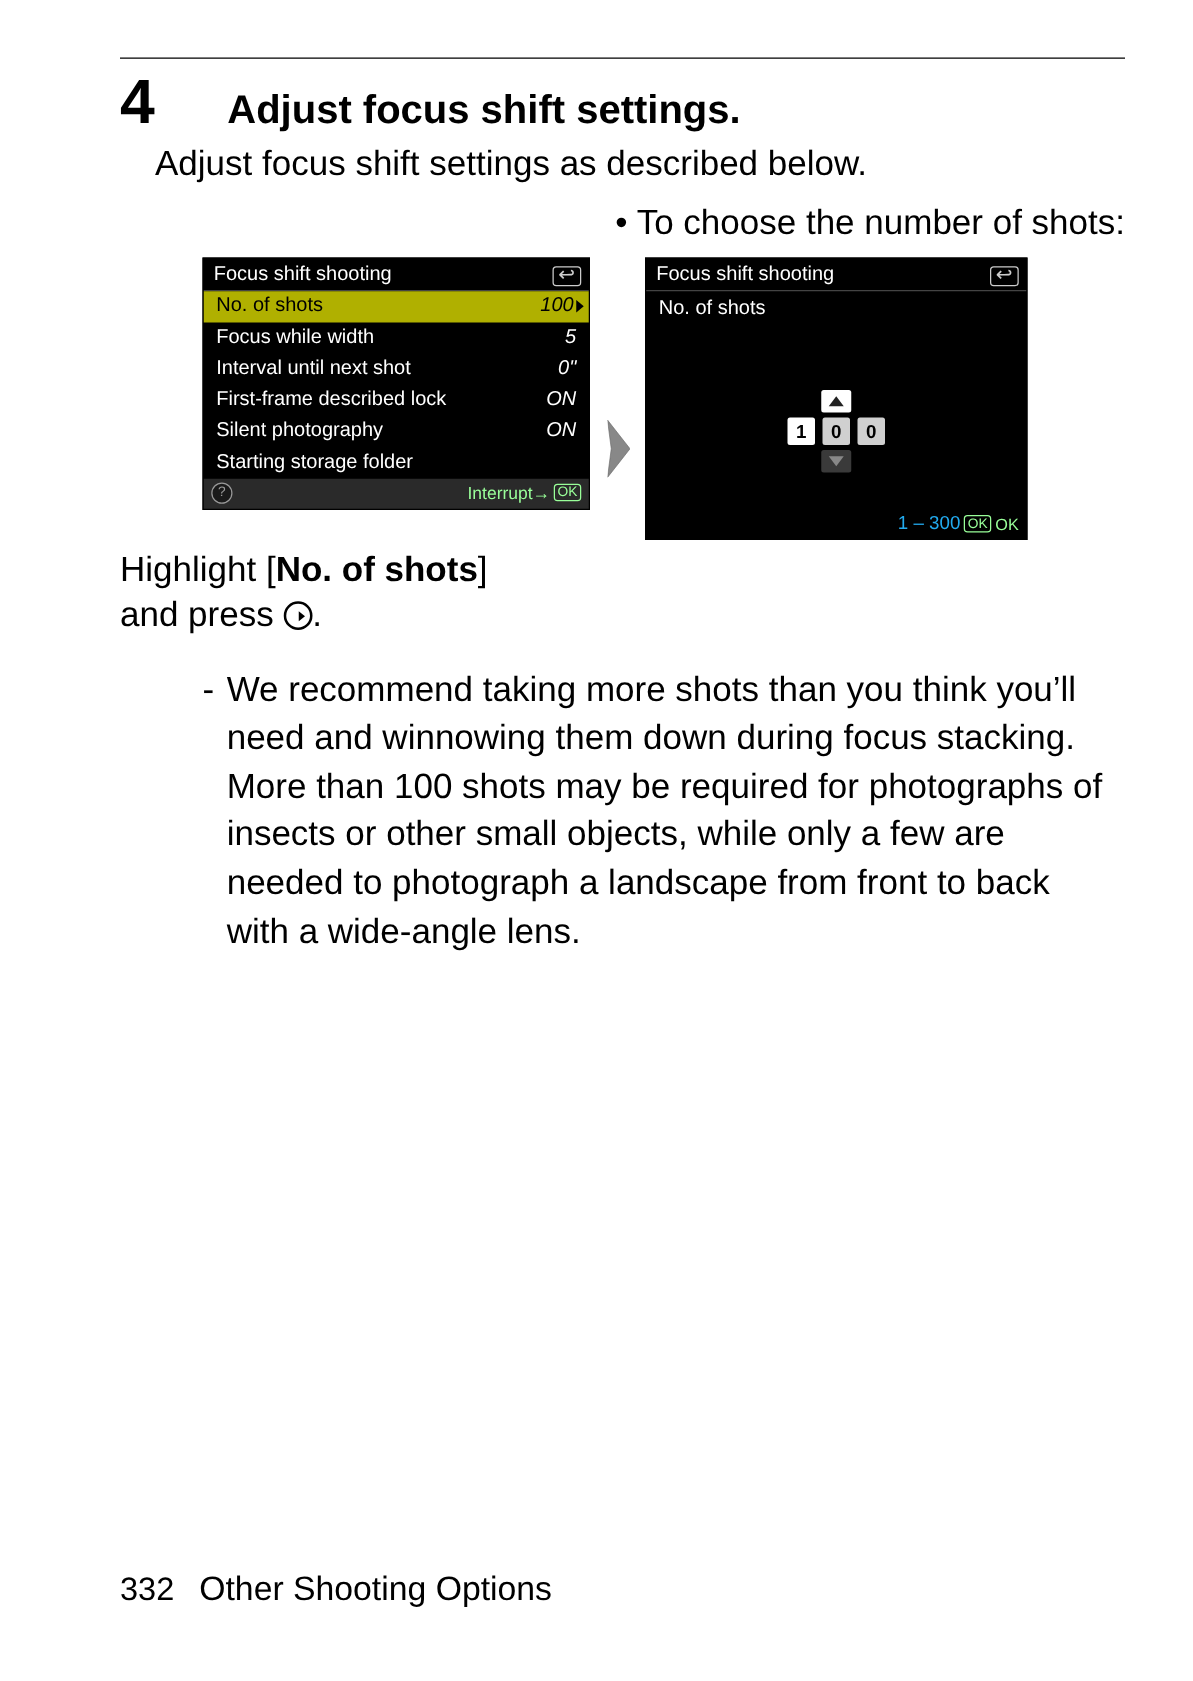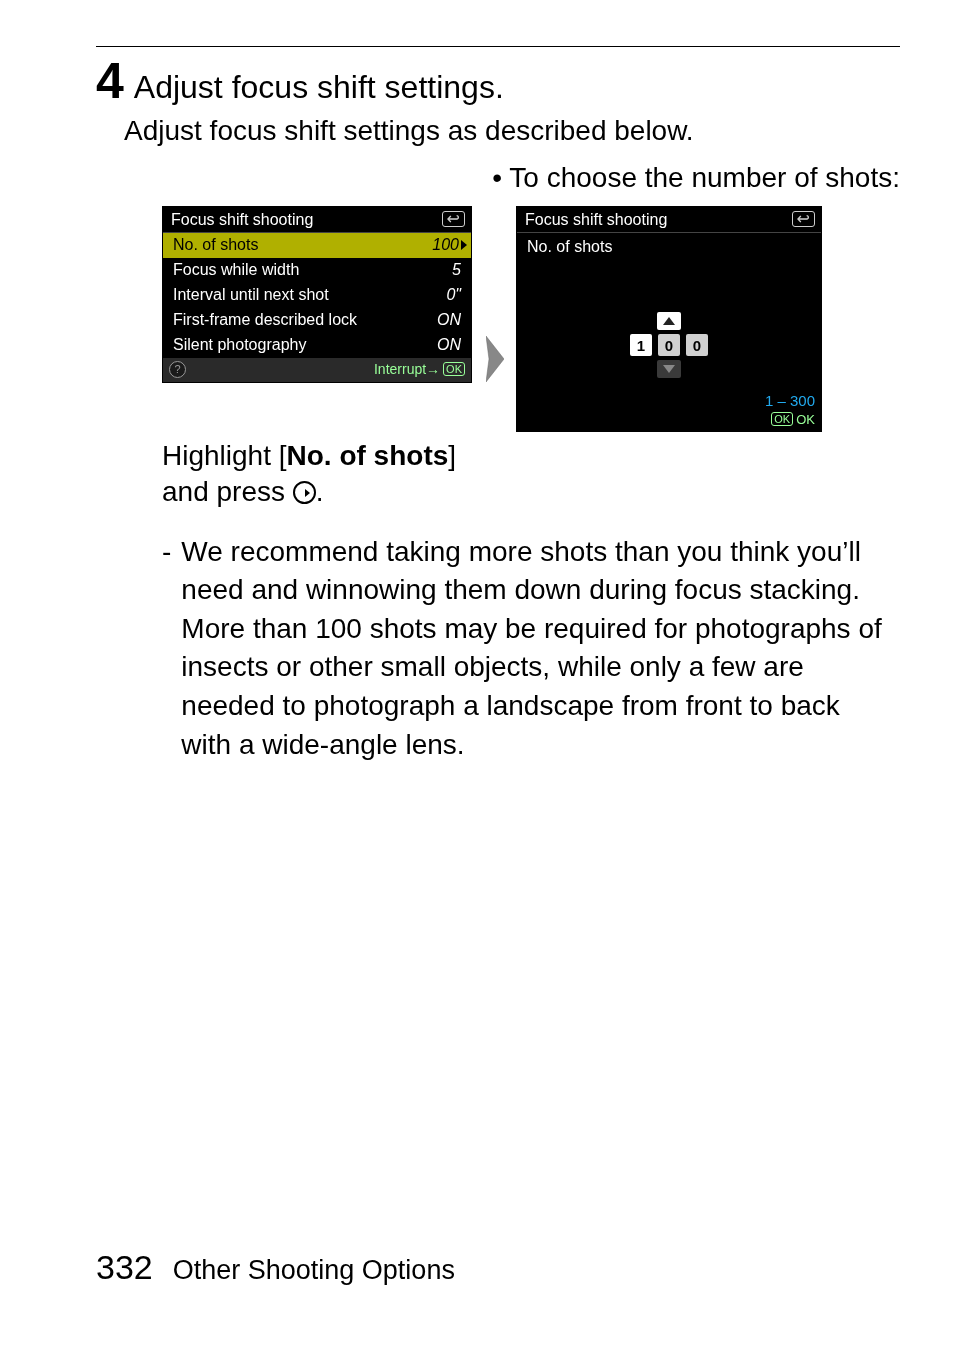--- a/index.html
+++ b/index.html
@@ -33,21 +33,22 @@
     }
     .step-num {
       font-size: 50px;
       font-weight: 700;
       line-height: 1;
       margin-right: 2px;
       margin-top: -2px;
     }
     .step-title {
       font-size: 32px;
-      font-weight: 400;
+      font-weight: 700;
+      margin-left: 48px;
     }
     .step-body {
       font-size: 28px;
       margin-left: 28px;
       margin-bottom: 12px;
       line-height: 1.35;
     }
     .bullet-line {
       font-size: 28px;
       font-weight: 400;
@@ -66,21 +67,21 @@
       width: 310px;
       background: #000;
       border: 1px solid #000;
       font-size: 16px;
       color: #fff;
       font-family: Arial, sans-serif;
     }
     .lcd-titlebar {
       display: flex;
       justify-content: space-between;
-      align-items: flex-start;
+      align-items: flex-end;
       padding: 4px 6px 3px 8px;
       border-bottom: 1px solid #444;
     }
     .lcd-titlebar-text { font-size: 16px; }
     .back-badge {
       display: inline-flex;
       align-items: center;
       justify-content: center;
       border: 1.5px solid #ccc;
       border-radius: 3px;
@@ -181,29 +182,28 @@
     }
     .spinner-digits { display:flex; gap:6px; }
     .spinner-digits .d {
       width:22px; height:22px; background:#d0d0d0; color:#000;
       display:flex; align-items:center; justify-content:center;
       font-size:15px; font-weight:600; border-radius:2px;
     }
     .spinner-digits .d.active { background:#fff; }
     .lcd2-footer {
       position:absolute; right:6px; bottom:4px;
-      display:flex; flex-direction:column; align-items:flex-end; gap:3px;
+      display:flex; flex-direction:row; align-items:flex-end; gap:3px;
       font-size:14px;
       margin-left:32px;
     }
     .range-txt { color:#2ae; font-size:15px; }
     .ok-line { display:flex; align-items:center; gap:3px; color:#9f9; font-size:13px;}
     .captions-row {
       display:flex;
-      margin-left: 66px;
       font-size: 28px;
       line-height: 1.3;
       margin-bottom: 22px;
       flex-direction: column;
     }
     .caption { width: 344px; }
     .dash-para {
       display:flex;
       gap: 10px;
       margin-left: 66px;
@@ -214,21 +214,21 @@
     .dash-para .dash { flex-shrink:0; }
     .footer {
       position:absolute;
       left: 96px;
       bottom: 58px;
       font-size: 27px;
       display:flex;
       align-items:baseline;
       gap: 20px;
     }
-    .footer .pg { font-size: 34px; }
+    .footer .pg { font-size: 26px; }
     .glyph-circle {
       display:inline-flex;
       width:23px; height:23px;
       border:2px solid #000; border-radius:50%;
       align-items:center; justify-content:center;
       vertical-align:-3px;
       font-size:12px;
       position:relative;
     }
     .glyph-circle.right::after{
@@ -278,20 +278,24 @@
           <span>Interval until next shot</span>
           <span class="val">0"</span>
         </div>
       <div class="lcd-row">
           <span>First-frame described lock</span>
           <span class="val">ON</span>
         </div>
       <div class="lcd-row">
           <span>Silent photography</span>
           <span class="val">ON</span>
+        </div>
+      <div class="lcd-row">
+          <span>Starting storage folder</span>
+          <span></span>
         </div>
       <div class="lcd-footer">
         <span class="help-circle">?</span>
         <span class="interrupt">
           <span>Interrupt→</span>
           <span class="ok-badge">OK</span>
         </span>
       </div>
     </div>
 

